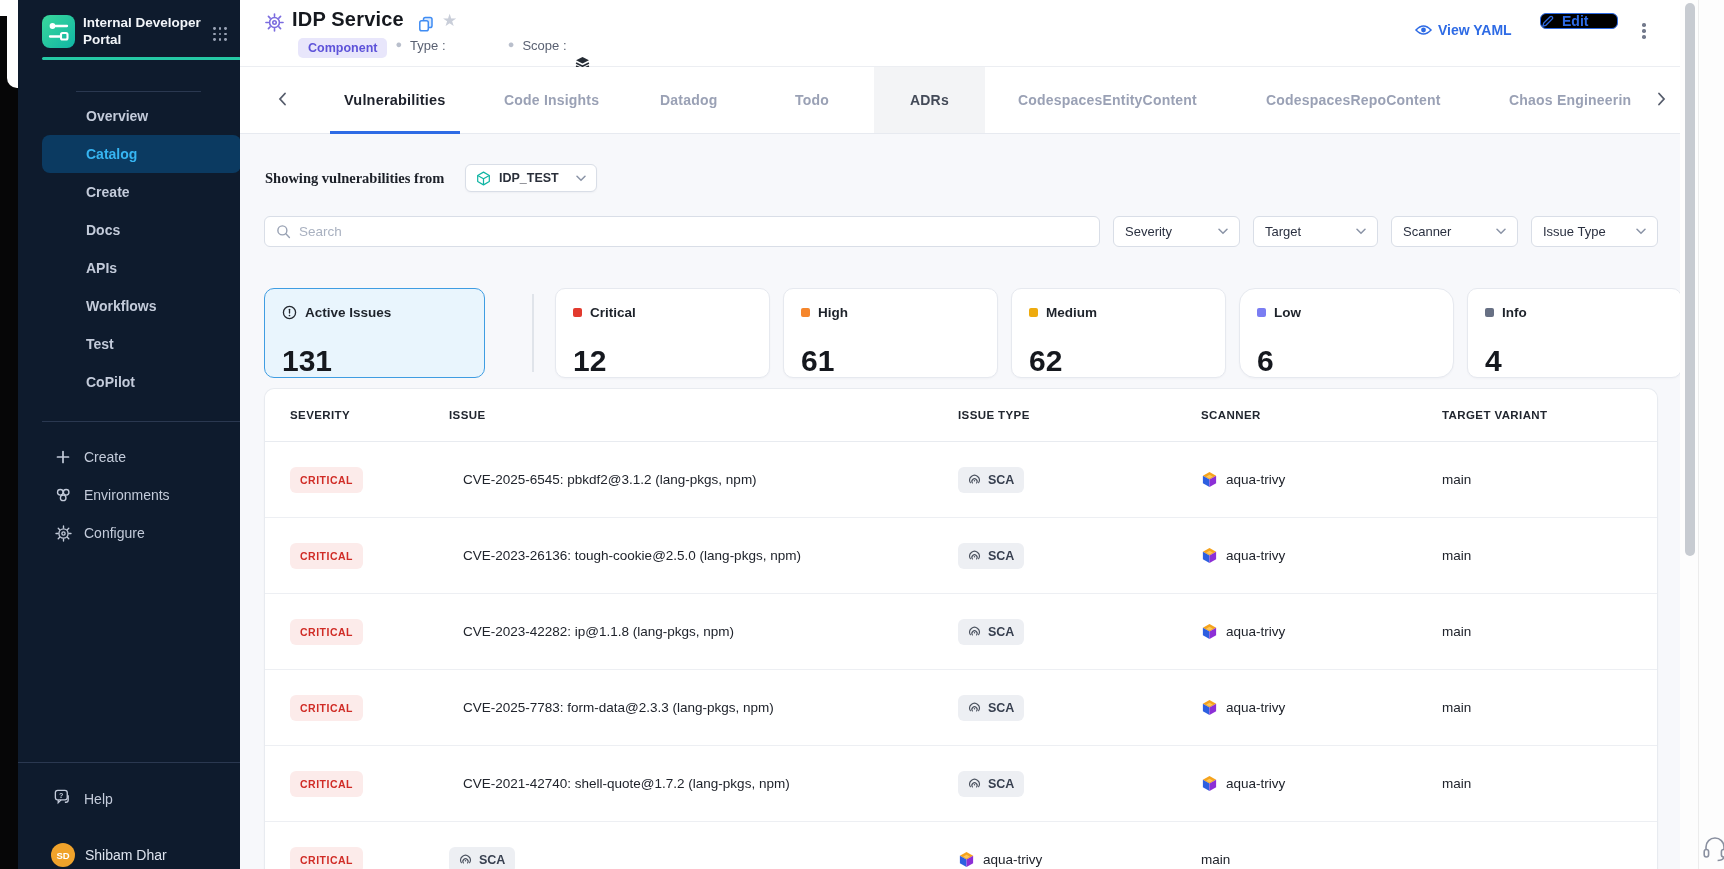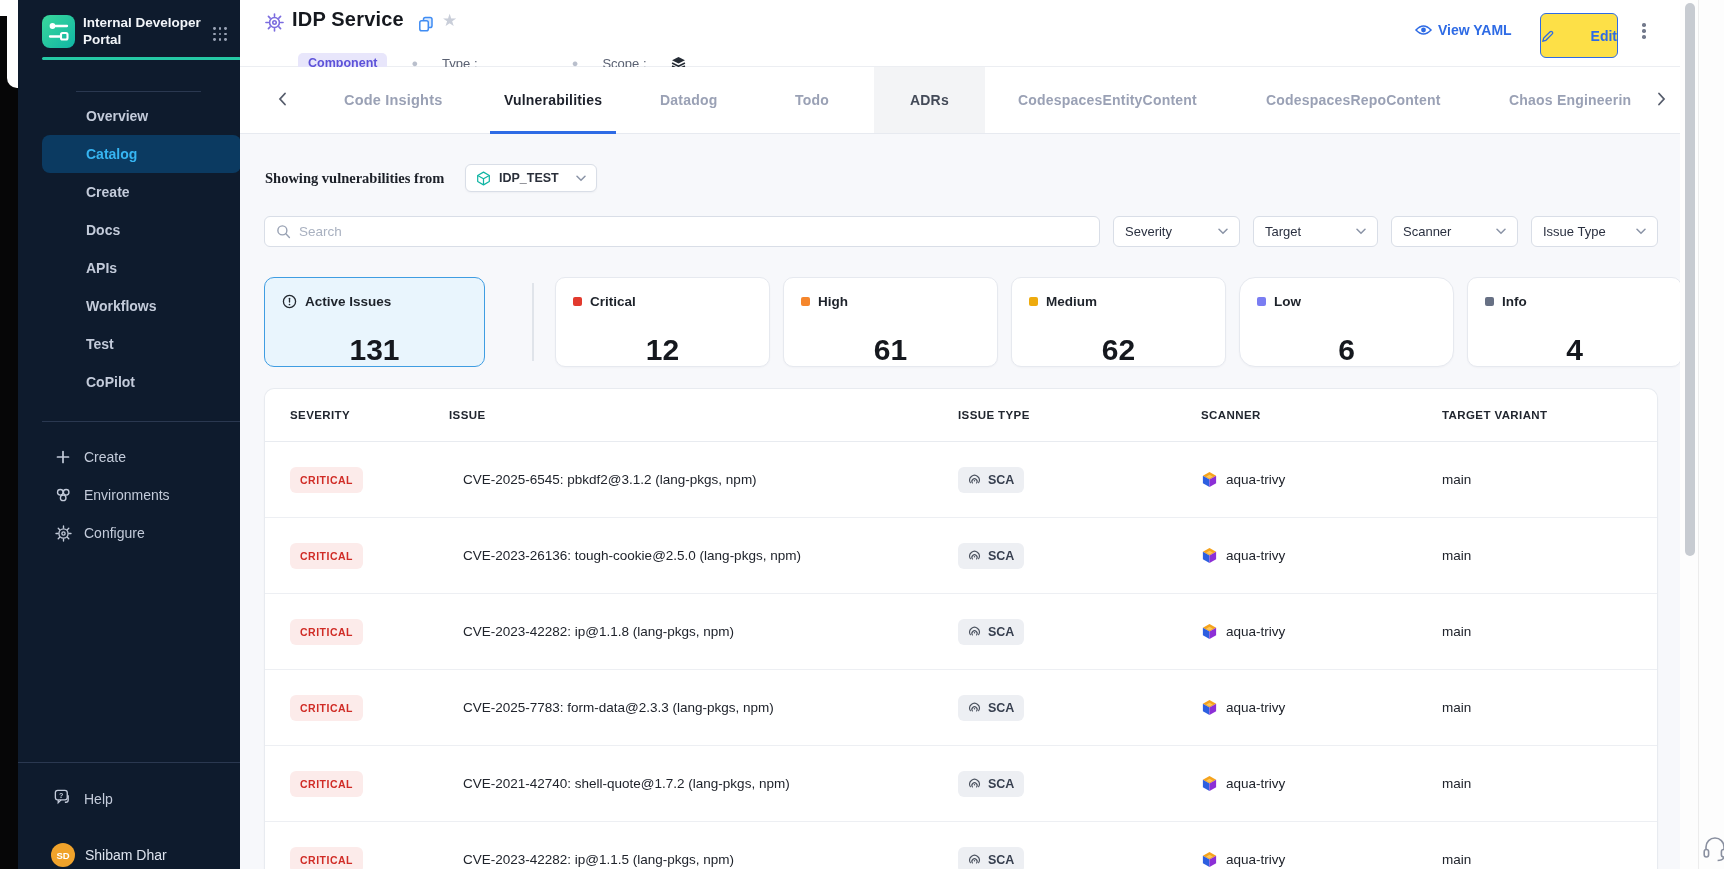--- a/index.html
+++ b/index.html
@@ -35,27 +35,27 @@
   .avatar { width:24px; height:24px; border-radius:50%; background:#f0a32b; color:#fff; font-size:9.5px; font-weight:700; display:flex; align-items:center; justify-content:center; }
   .user-name { font-size:14px; color:#dde3ee; }
 
   
   .main { position:absolute; left:240px; top:0; right:0; bottom:0; }
   .header-top { position:absolute; left:0; top:0; right:0; height:67px; background:#fff; border-bottom:1px solid #eceef2; }
   .entity-gear { position:absolute; left:25px; top:13px; }
   .page-title { position:absolute; left:52px; top:8px; font-size:20px; font-weight:700; color:#15181e; letter-spacing:.2px; }
   .copy-icon { position:absolute; left:178px; top:16px; cursor:pointer; }
   .star-icon { position:absolute; left:202px; top:10px; font-size:17px; color:#c9ced9; cursor:pointer; }
-  .meta-row { position:absolute; left:58px; top:38px; display:flex; align-items:center; gap:24px; font-size:13px; color:#5a6172; }
+  .meta-row { position:absolute; left:58px; top:38px; display:flex; align-items:flex-start; gap:8px; font-size:13px; color:#5a6172; }
   .kind-pill { background:#e8e6fb; color:#5d52d9; font-size:12.5px; font-weight:600; padding:3px 10px; border-radius:5px; }
   .meta-sep { color:#b9bfcc; font-size:11px; }
   .meta-strong { color:#232833; font-weight:700;margin-top:35px; }
   .scope-group { display:flex; align-items:center; gap:5px; }
   .view-yaml { position:absolute; left:1175px; top:22px; display:flex; align-items:center; gap:6px; color:#2e6be5; font-size:14px; font-weight:700; cursor:pointer; }
-  .edit-btn { position:absolute; left:1300px; top:13px; width:78px; height:45px; border:1.5px solid #2e6be5; border-radius:6px; background:#fde047; color:#2e6be5; font-size:14px; font-weight:700; display:flex; align-items:center; justify-content:space-between; gap:7px; cursor:pointer; }
+  .edit-btn { position:absolute; left:1300px; top:13px; width:78px; height:16px; border:1.5px solid #2e6be5; border-radius:6px; background:#000000; color:#2e6be5; font-size:14px; font-weight:700; display:flex; align-items:center; justify-content:flex-start; gap:7px; cursor:pointer; }
   .kebab { position:absolute; left:1400px; top:21px; display:flex; flex-direction:column; gap:2.5px; cursor:pointer; padding:2px; }
   .kebab i { width:3.5px; height:3.5px; border-radius:50%; background:#737a8c; }
 
   .tabs-strip { position:absolute; left:0; top:67px; right:44px; height:67px; background:#fff; border-bottom:1px solid #e7eaf0; }
   .tab-chevron { position:absolute; top:24px; cursor:pointer; }
   .tab-chevron.left { left:37px; }
   .tab-chevron.right { left:1416px; }
   .tabs { position:absolute; left:0; top:0; height:100%; width:100%; }
   .tab { position:absolute; top:0; bottom:0; display:flex; align-items:center; padding:0 14px; font-size:14px; font-weight:600; letter-spacing:.2px; color:#9aa1b5; cursor:pointer; }
   .tab:nth-of-type(1){ left:90px; font-size:14.5px; }
@@ -74,21 +74,21 @@
   .project-select { position:absolute; left:225px; top:30px; width:132px; height:28px; background:#fff; border:1px solid #d9dee7; border-radius:6px; display:flex; align-items:center; gap:8px; padding:8px 10px; cursor:pointer; box-shadow:0 1px 2px rgba(20,30,60,.04); }
   .project-select .val { font-size:12.5px; font-weight:700; color:#2a2f3a; flex:1; }
 
   .filter-row { position:absolute; left:24px; top:82px; width:1394px; height:31px; display:flex; gap:13px; }
   .search-box { flex:1; height:31px; background:#fff; border:1px solid #d9dee7; border-radius:6px; display:flex; align-items:center; gap:8px; padding:0 11px; }
   .search-box input { border:none; outline:none; flex:1; font-size:13.5px; font-family:"Liberation Sans", sans-serif; color:#333a48; background:transparent; }
   .search-box input::placeholder { color:#a9b1c0; }
   .filter-select { width:127px; height:31px; background:#fff; border:1px solid #d9dee7; border-radius:6px; display:flex; align-items:center; justify-content:space-between; padding:0 11px; font-size:13px; color:#2a3040; cursor:pointer; }
   .filter-select:nth-of-type(2){ width:125px; }
 
-  .stats-row { position:absolute; left:24px; top:143px; width:1394px; height:90px;text-align:center; }
+  .stats-row { position:absolute; left:24px; top:154px; width:1394px; height:90px; }
   .active-card { position:absolute; left:0; top:0; width:221px; height:90px; background:#e9f5fd; border:1.5px solid #3f9de2; border-radius:10px; padding:16px 17px 0; cursor:pointer; }
   .stat-head { display:flex; align-items:center; gap:8px; font-size:13.5px; font-weight:600; color:#1e232b; }
   .stat-value { margin-top:24px; font-size:30px; font-weight:700; color:#15181e; }
   .v-divider { position:absolute; left:268px; top:6px; width:2px; height:78px; background:#e0e4ea; }
   .stat-card { position:absolute; top:0; width:215px; height:90px; background:#fff; border:1px solid #e6e9ef; border-radius:10px; padding:16px 17px 0; cursor:pointer; box-shadow:0 1px 2px rgba(20,30,60,.03); }
   .stat-card:nth-of-type(1){ left:291px; } .stat-card:nth-of-type(2){ left:519px; }
   .stat-card:nth-of-type(3){ left:747px; } .stat-card:nth-of-type(4){ left:975px;border-radius:16px; }
   .stat-card:nth-of-type(5){ left:1203px; }
   .dot { width:9px; height:9px; border-radius:2px; flex:0 0 auto; }
 
@@ -309,26 +309,26 @@
   </header>
 
   <div class="tabs-strip">
     <span class="tab-chevron left">
       <svg width="11" height="16" viewBox="0 0 11 16" fill="none" stroke="#555c6b" stroke-width="1.8" stroke-linecap="round">
           <polyline points="8,2.5 3,8 8,13.5"></polyline>
         </svg>
     </span>
     <div class="tabs">
 
+        <div class="tab active">
+          <span>Vulnerabilities</span>
+        </div>
+
         <div class="tab">
           <span>Code Insights</span>
-        </div>
-
-        <div class="tab active">
-          <span>Vulnerabilities</span>
         </div>
 
         <div class="tab">
           <span>Datadog</span>
         </div>
 
         <div class="tab">
           <span>Todo</span>
         </div>
 
@@ -588,21 +588,20 @@
                 <path d="M2 5 L9 9 V17 L2 13 Z" fill="#2d5fe0"></path>
                 <path d="M16 5 L9 9 V17 L16 13 Z" fill="#8c2fd6"></path>
               </svg>
               <span>aqua-trivy</span>
             </span>
             <span class="target-cell">main</span>
           </div>
 
           <div class="t-row">
             <span><span class="sev-badge">CRITICAL</span></span>
-            <span class="cell-issue">CVE-2023-42282: ip@1.1.5 (lang-pkgs, npm)</span>
             <span><span class="sca-tag">
               <svg width="13" height="13" viewBox="0 0 14 14" fill="none" stroke="#4a515e" stroke-width="1.2" stroke-linecap="round">
                 <path d="M2.6 10.5 a5.2 5.2 0 1 1 8.8 0"></path>
                 <path d="M4.8 10.8 a2.8 2.8 0 1 1 4.4 0"></path>
                 <circle cx="7" cy="8.3" r="0.8" fill="#4a515e" stroke="none"></circle>
               </svg>
               <span>SCA</span>
             </span></span>
             <span class="scanner-cell">
               <svg width="17" height="17" viewBox="0 0 18 18">

